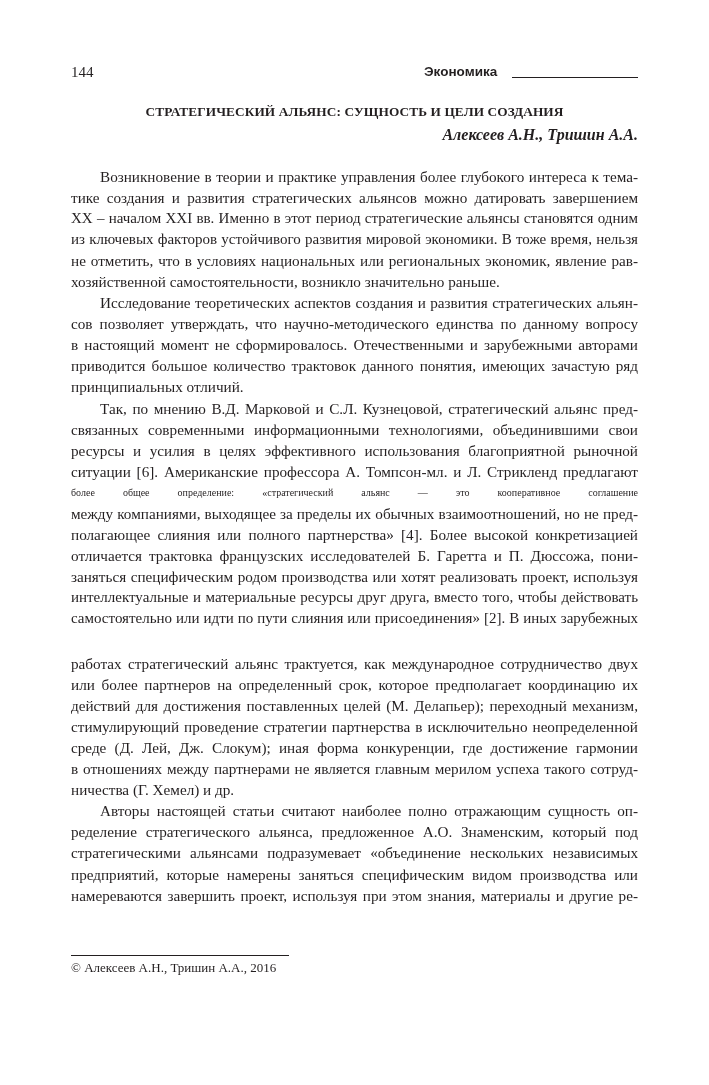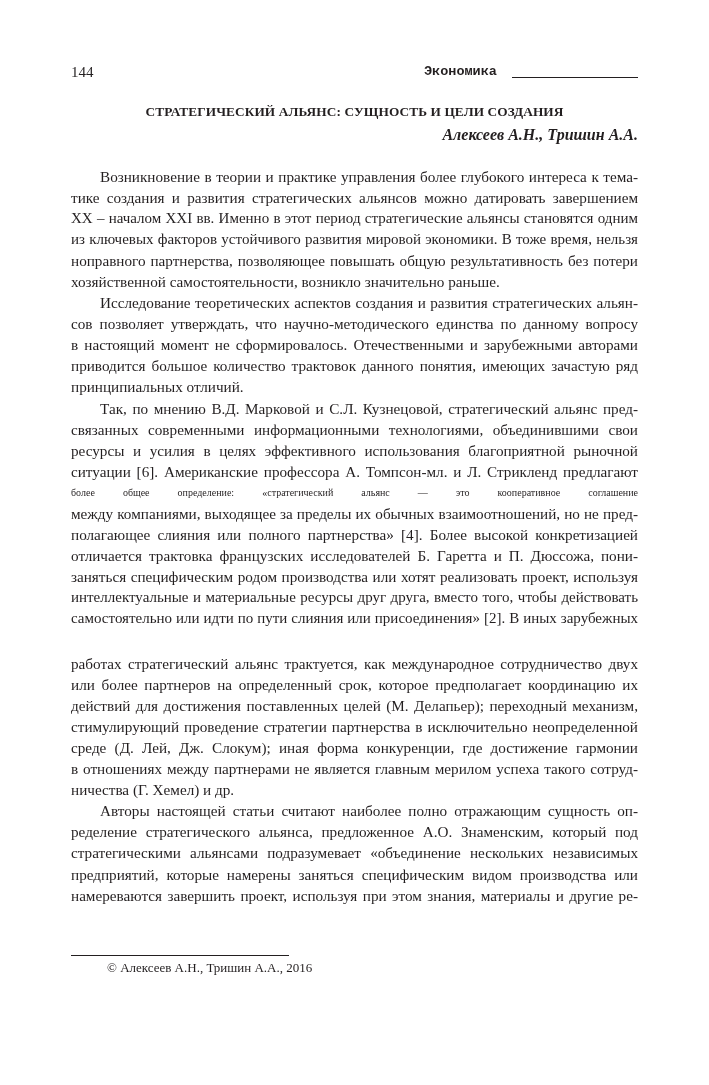--- a/index.html
+++ b/index.html
@@ -2,57 +2,57 @@
 <html><head>
 <meta charset="utf-8">
 <style>
   html, body { margin: 0; padding: 0; background: #ffffff; }
   body { width: 709px; height: 1085px; position: relative; overflow: hidden;
          font-family: "DejaVu Serif", "Liberation Serif", serif; color: #231f20; }
   .page { position: absolute; left: 0; top: 0; width: 709px; height: 769px; }
   .page-number { position: absolute; left: 71px; top: 64px; font-size: 15px;
                  font-family: "Liberation Serif", serif; }
   .running-head { position: absolute; left: 424px; top: 64px; font-size: 13.5px; font-weight: bold;
-                  font-family: Liberation Mono, monospace; }
+                  font-family: Liberation Sans, sans-serif; }
   .head-rule { position: absolute; left: 512px; top: 77px; width: 126px; height: 0;
                border-top: 1px solid #231f20; }
   .title { position: absolute; left: 71px; width: 567px; top: 104px; text-align: center;
            font-family: "Liberation Serif", serif; font-weight: bold; font-size: 13.3px;
            letter-spacing: 0.1px; }
   .authors { position: absolute; right: 71px; top: 126px; font-family: "Liberation Serif", serif;
              font-weight: bold; font-style: italic; font-size: 16px; }
   .body { position: absolute; left: 71px; top: 166px; width: 567px;
           font-family: "Liberation Serif", serif; font-size: 15.2px; line-height: 21.05px; }
   .line { display: block; height: 21.05px; white-space: nowrap; text-align: justify;
           text-align-last: justify; overflow: visible; }
   .line.first { padding-left: 29px; }
   .line.last { text-align-last: left; }
   .footnote-rule { position: absolute; left: 71px; top: 955px; width: 218px; height: 0;
                    border-top: 1px solid #231f20; }
   .footnote { position: absolute; left: 71px; top: 960px; font-family: "Liberation Serif", serif;
-              font-size: 13px; margin-left: 36px; }
+              font-size: 13px; }
 </style>
 </head>
 <body>
 
 <div class="page">
   <span class="page-number">144</span>
   <span class="running-head">Экономика</span>
   <div class="head-rule"></div>
 
   <div class="title">СТРАТЕГИЧЕСКИЙ АЛЬЯНС: СУЩНОСТЬ И ЦЕЛИ СОЗДАНИЯ</div>
   <div class="authors">Алексеев А.Н., Тришин А.А.</div>
 
   <div class="body" id="article-body">
       <div>
         <span class="line first" style="white-space: normal; font-size: 15.2px;">Возникновение в теории и практике управления более глубокого интереса к тема-</span>
         <span class="line" style="white-space: normal; font-size: 15.2px;">тике создания и развития стратегических альянсов можно датировать завершением</span>
         <span class="line" style="white-space: normal; font-size: 15px;">XX – началом XXI вв. Именно в этот период стратегические альянсы становятся одним</span>
         <span class="line" style="white-space: normal; font-size: 15px;">из ключевых факторов устойчивого развития мировой экономики. В тоже время, нельзя</span>
-        <span class="line" style="white-space: normal; font-size: 15.2px;">ноправного партнерства, позволяющее повышать общую результативность без потери</span>
+        <span class="line" style="white-space: normal; font-size: 15.2px;">не отметить, что в условиях национальных или региональных экономик, явление рав-</span>
         <span class="line last" style="white-space: normal; font-size: 15.2px;">хозяйственной самостоятельности, возникло значительно раньше.</span>
       </div>
       <div>
         <span class="line first" style="white-space: normal; font-size: 15.2px;">Исследование теоретических аспектов создания и развития стратегических альян-</span>
         <span class="line" style="white-space: normal; font-size: 15.2px;">сов позволяет утверждать, что научно-методического единства по данному вопросу</span>
         <span class="line" style="white-space: normal; font-size: 15.2px;">в настоящий момент не сформировалось. Отечественными и зарубежными авторами</span>
         <span class="line" style="white-space: normal; font-size: 15.2px;">приводится большое количество трактовок данного понятия, имеющих зачастую ряд</span>
         <span class="line last" style="white-space: normal; font-size: 15.2px;">принципиальных отличий.</span>
       </div>
       <div>

